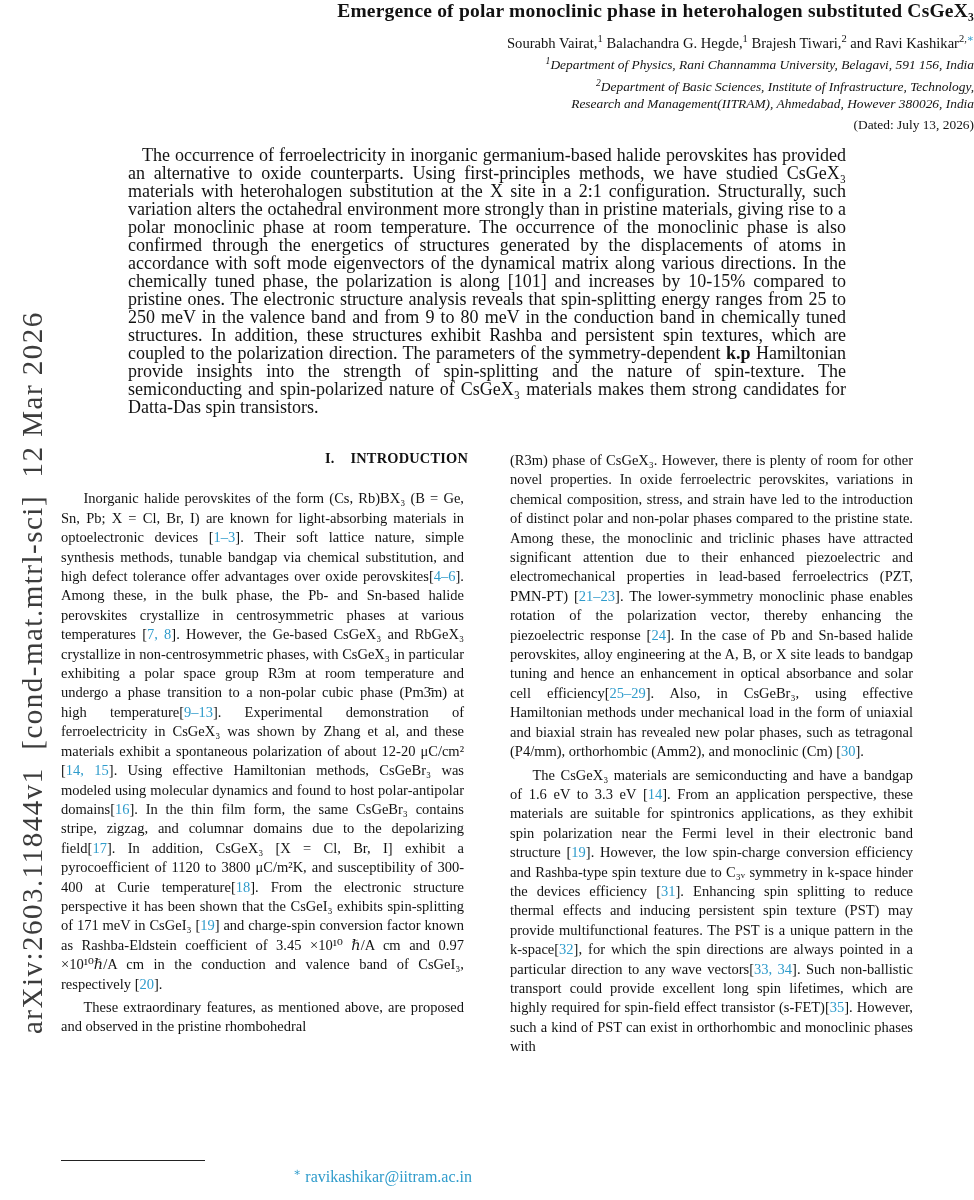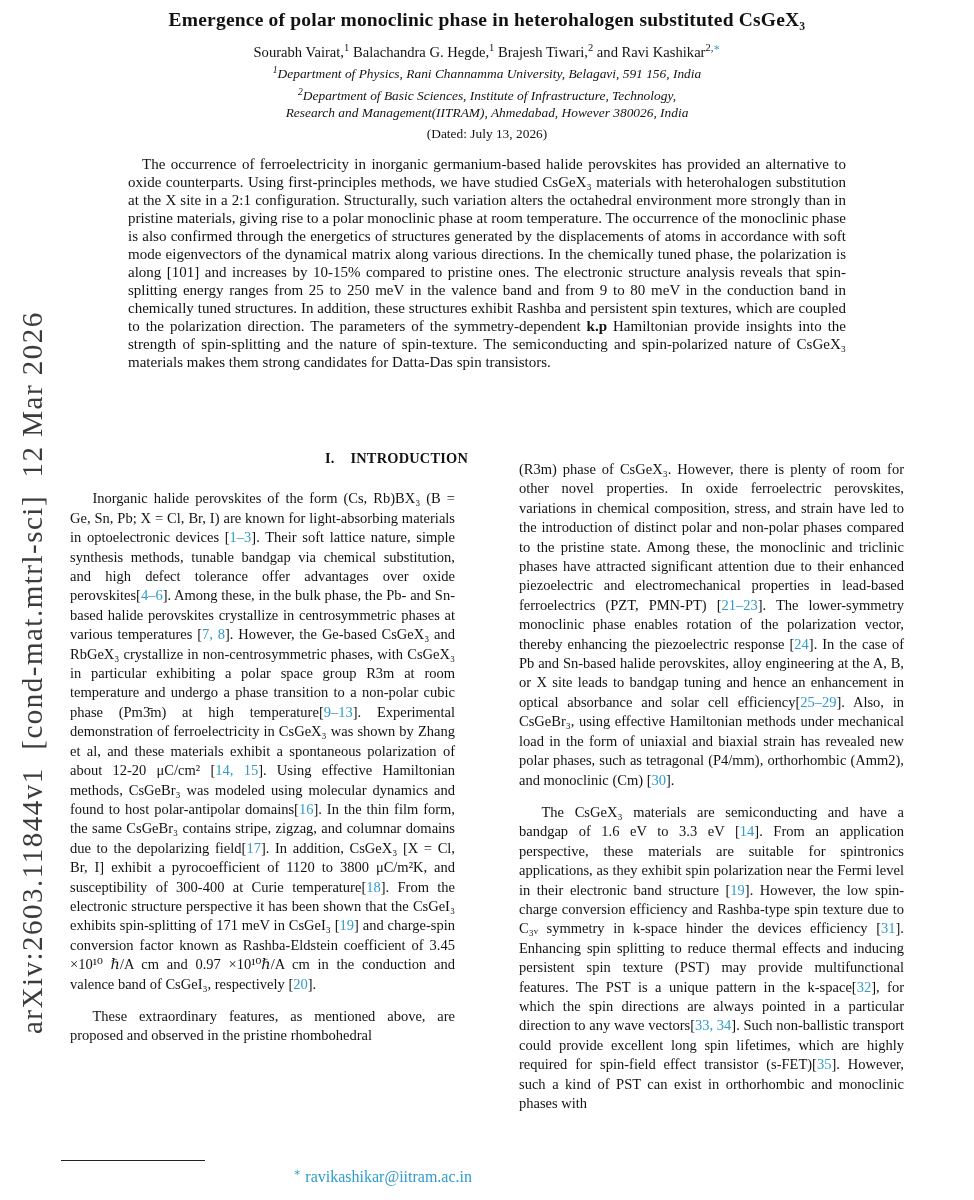--- a/index.html
+++ b/index.html
@@ -15,51 +15,51 @@
   .page { position: relative; width: 974px; height: 1200px; }
 
   .stamp {
     position: absolute; left: 16px; top: 1034px;
     transform: rotate(-90deg); transform-origin: 0 0;
     white-space: pre;
     font-size: 29px; letter-spacing: 1.5px;
     color: var(--stamp, #3c3c3c);
   }
 
-  .header { padding-top: 9px; text-align: center; }
+  .header { padding-top: 0; text-align: right; }
   .title {
     margin: 0; font-size: 19.5px; font-weight: 700; letter-spacing: 0.2px;
   }
   .authors { margin-top: 13px; font-size: 14.6px; }
   .affil { margin-top: 4px; font-style: italic; font-size: 13.4px; line-height: 1.32; font-family: Liberation Serif, serif; }
   .affil div { line-height: 1.32; }
   .dated { margin-top: 4px; font-size: 13.4px; }
 
   .abstract {
     width: 718px; margin: 13px auto 4px;
     text-align: justify; text-indent: 14px;
-    font-size: 15px; line-height: 18px;
+    font-size: 18px; line-height: 18px;
     hyphens: auto;
   }
 
   .columns {
     position: absolute; top: 447px; left: 57px; width: 860px;
     display: flex; gap: 38px;
   }
   .col {
     width: 411px; text-align: justify;
     font-size: 14.5px; line-height: 19.4px;
     hyphens: auto;
   }
   .section-heading {
     text-align: right; font-weight: 700; font-size: 14.4px;
     margin: 2px 0 21px 0; letter-spacing: 0.2px;
   }
   .hsp { display: inline-block; width: 1.1em; }
-  p.para { margin: 13px; text-indent: 1.55em; }
+  p.para { margin: 4px; text-indent: 1.55em; }
   p.para.noindent { text-indent: 0; }
 
   .cite { color: var(--cite, #2e9bcb); }
   .link { color: var(--link, #2e9bcb); }
   .bold { font-weight: 700; }
   .sup  { vertical-align: super; font-size: 0.72em; line-height: 0; }
 
   .footnote { position: absolute; left: 61px; top: 1160px; width: 411px; font-size: 16px; text-align: right; }
   .footnote-rule { width: 144px; border-top: 1px solid #222; margin-bottom: 7px; }
 </style>

